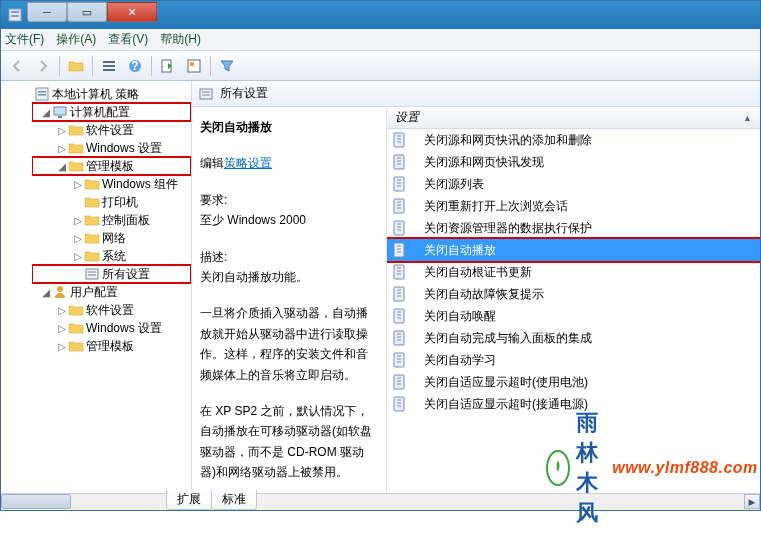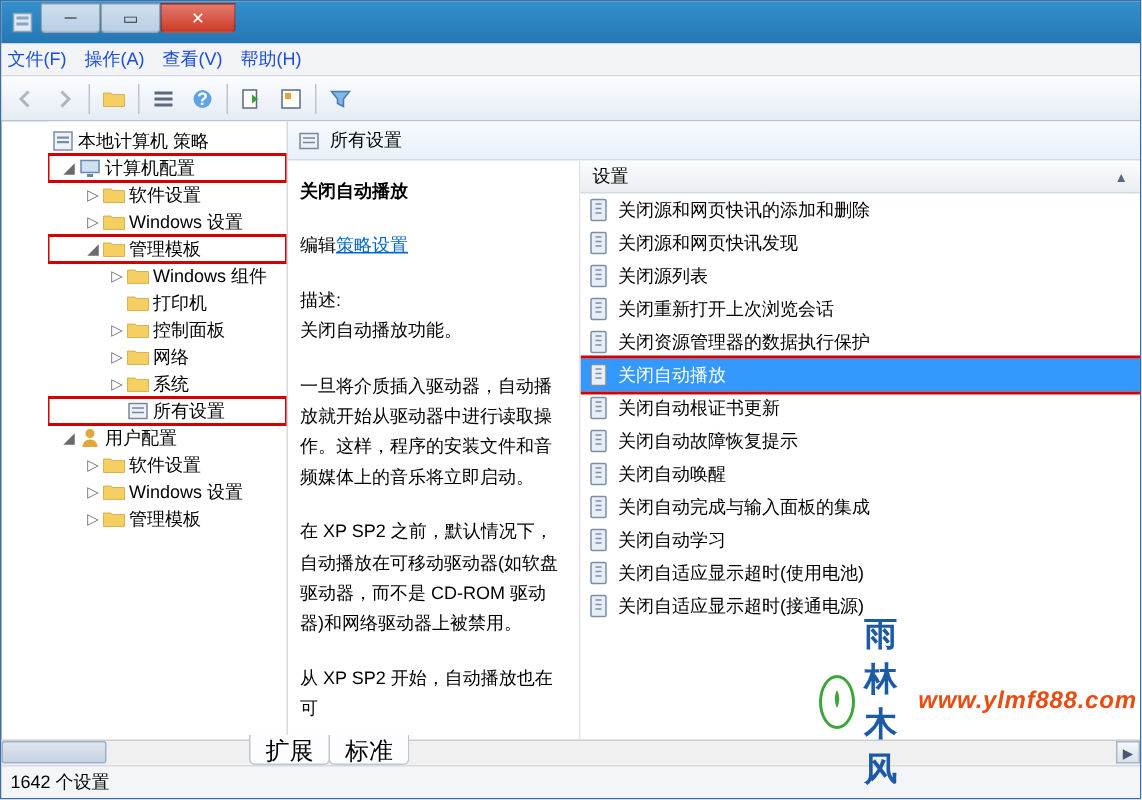--- a/index.html
+++ b/index.html
@@ -9,21 +9,21 @@
 .titlebar { height:28px; background:linear-gradient(to bottom,#338fcc,#2577b5); display:flex; align-items:center; padding:0 2px; }
 .titlebar .icon { width:16px; height:16px; margin:0 4px; }
 .titlebar .title { color:#fff; flex:1; text-shadow:0 0 2px rgba(0,0,0,.3); }
 .winctl { display:flex; gap:0; margin-top:-6px; }
 .winctl .btn { width:40px; height:20px; border:1px solid rgba(0,0,0,.25); display:flex; align-items:center; justify-content:center; color:#333; font-size:11px; border-radius:0 0 3px 3px; }
 .winctl .min { background:linear-gradient(#cfe0ef,#b7cee4); }
 .winctl .max { background:linear-gradient(#cfe0ef,#b7cee4); }
 .winctl .close { width:50px; background:linear-gradient(#e47a6e,#cc3b27); color:#fff; }
 
 .menubar { height:22px; background:#f2f4f7; border-bottom:1px solid #d6d9dd; display:flex; align-items:center; padding:0 4px; gap:12px; }
-.menubar span { color:#1d4ed8; cursor:default; }
+.menubar span { color:#14532d; cursor:default; }
 
 .toolbar { height:30px; background:linear-gradient(#fcfdff,#e5ecf4); border-bottom:1px solid #b9c5d2; display:flex; align-items:center; padding:0 4px; gap:2px; }
 .toolbar .tb { width:24px; height:24px; display:flex; align-items:center; justify-content:center; border:1px solid transparent; }
 .toolbar .tb.disabled { opacity:.45; }
 .toolbar .sep { width:1px; height:20px; background:#b9c5d2; margin:0 2px; }
 
 .body { display:flex; height:412px;padding-left:31px; }
 .tree { width:160px; border-right:1px solid #d6d9dd; overflow:auto; padding:4px 0; background:#fff; }
 .tnode { white-space:nowrap; padding:1px 2px; cursor:default; display:flex; align-items:center; height:18px; }
 .tnode .twisty { width:12px; display:inline-block; text-align:center; font-size:10px; color:#6b6b6b; }
@@ -32,35 +32,35 @@
 
 .right { flex:1; display:flex; flex-direction:column; }
 .breadcrumb { height:26px; background:linear-gradient(#f7faff,#e9f1fa); border-bottom:1px solid #d3dbe4; display:flex; align-items:center; padding:0 6px; gap:6px; }
 .content { flex:1; display:flex; overflow:hidden; }
 .pane-left { width:195px; padding:10px 8px; border-right:1px solid #e2e6ea; overflow:hidden; line-height:1.7; position:relative; }
 .pane-left h3 { font-size:12px; font-weight:bold; margin-bottom:10px; }
 .pane-left a { color:#0066cc; text-decoration:underline; }
 .pane-left p { margin-bottom:8px;margin-top:16px; }
 
 .pane-right { flex:1; display:flex; flex-direction:column; }
-.colhead { height:22px; background:linear-gradient(#fcfcfc,#ebeef2); border-bottom:1px solid #d3dbe4; display:flex; align-items:center; padding:0 8px; justify-content:space-between; }
+.colhead { height:22px; background:linear-gradient(#fcfcfc,#ebeef2); border-bottom:1px solid #d3dbe4; display:flex; align-items:center; padding:0 8px; justify-content:space-between;font-style:italic; }
 .colhead .sort { font-size:9px; color:#5a6a7e; }
 .list { flex:1; overflow:auto; }
-.row { height:22px; display:flex; align-items:center; padding:0 5px; gap:4px; }
+.row { height:22px; display:flex; align-items:center; padding:0 5px; gap:16px; }
 .row.sel { background:#3399ff; color:#fff; }
 .row .ricon { width:16px; height:16px; flex-shrink:0; }
 
 .statusbar { height:22px; border-top:1px solid #d6d9dd; display:flex; align-items:center; padding:0 6px; background:#f3f5f8; font-size:12px; }
 .hscroll { height:17px; background:#f0f0f0; border-top:1px solid #cfcfcf; position:relative; }
 .hscroll .thumb { position:absolute; left:0; top:0; height:15px; width:70px; background:linear-gradient(#dfe6ef,#c6d3e2); border:1px solid #9fb1c6; border-radius:2px; }
 .hscroll .arrow { position:absolute; top:0; width:16px; height:15px; background:linear-gradient(#f6f8fc,#d8e1eb); border:1px solid #a8b8c9; display:flex; align-items:center; justify-content:center; font-size:9px; color:#46586e; }
 .hscroll .arrow.right { right:0; }
 
 .tabs { position:absolute; left:166px; bottom:23px; display:flex; height:20px; }
-.tab { border:1px solid #bfc7d0; border-top:none; padding:1px 10px; background:#fdfdff; border-radius:0 0 4px 4px; margin-right:-1px; font-size:16px; }
+.tab { border:1px solid #bfc7d0; border-top:none; padding:1px 10px; background:#fdfdff; border-radius:0 0 4px 4px; margin-right:-1px; font-size:12px; }
 
 .watermark { position:absolute; right:8px; bottom:28px; width:202px; height:74px; pointer-events:none; display:flex; align-items:center; justify-content:center; flex-direction:row; }
 .watermark .brand { font-size:22px; font-weight:bold; color:#1c5aa6; letter-spacing:2px; }
 .watermark .url { font-size:16px; font-weight:bold; color:#e84c10; font-style:italic; letter-spacing:.5px; }
 .watermark .logo { width:36px; height:36px; border-radius:50%; border:2px solid #3ca63c; display:flex; align-items:center; justify-content:center; color:#3ca63c; margin-right:6px; }
 .watermark .row1 { display:flex; align-items:center; }
 
 svg.folder { fill:#f6cf62; stroke:#caa333; stroke-width:.5; }
 svg.settings-icon rect { stroke:#7a869a; fill:#eef2f6; }
 svg.settings-icon line { stroke:#7a869a; }
@@ -260,20 +260,21 @@
             <rect x="2" y="3" width="12" height="10"></rect>
             <line x1="4" y1="6" x2="12" y2="6"></line>
             <line x1="4" y1="9" x2="12" y2="9"></line>
           </svg>
         <span>所有设置</span>
       </div>
       <div class="content">
         <div class="pane-left">
           <h3>关闭自动播放</h3>
           <p><span>编辑</span><a href="#">策略设置</a></p>
+          <p><span>要求:</span><br><span>至少 Windows 2000</span></p>
           <p><span>描述:</span><br><span>关闭自动播放功能。</span></p>
           <p>一旦将介质插入驱动器，自动播放就开始从驱动器中进行读取操作。这样，程序的安装文件和音频媒体上的音乐将立即启动。</p>
           <p>在 XP SP2 之前，默认情况下，自动播放在可移动驱动器(如软盘驱动器，而不是 CD-ROM 驱动器)和网络驱动器上被禁用。</p>
           <p>从 XP SP2 开始，自动播放也在可</p>
         </div>
         <div class="pane-right">
           <div class="colhead">
             <span>设置</span>
             <span class="sort">▲</span>
           </div>
@@ -404,23 +405,20 @@
   <div class="hscroll">
     <div class="thumb"></div>
     <div class="arrow right">▶</div>
   </div>
 
   <div class="tabs">
     <div class="tab">扩展</div>
     <div class="tab">标准</div>
   </div>
 
-  <div class="statusbar">
-    <span>1642 个设置</span>
-  </div>
 </div>
 
 <div class="watermark">
   <div class="row1">
     <div class="logo">
         <svg width="20" height="20" viewBox="0 0 20 20">
           <path d="M10 2c-2 4-2 8 0 12 2-4 2-8 0-12z" fill="#3ca63c"></path>
         </svg>
       </div>
     <span class="brand">雨林木风</span>

